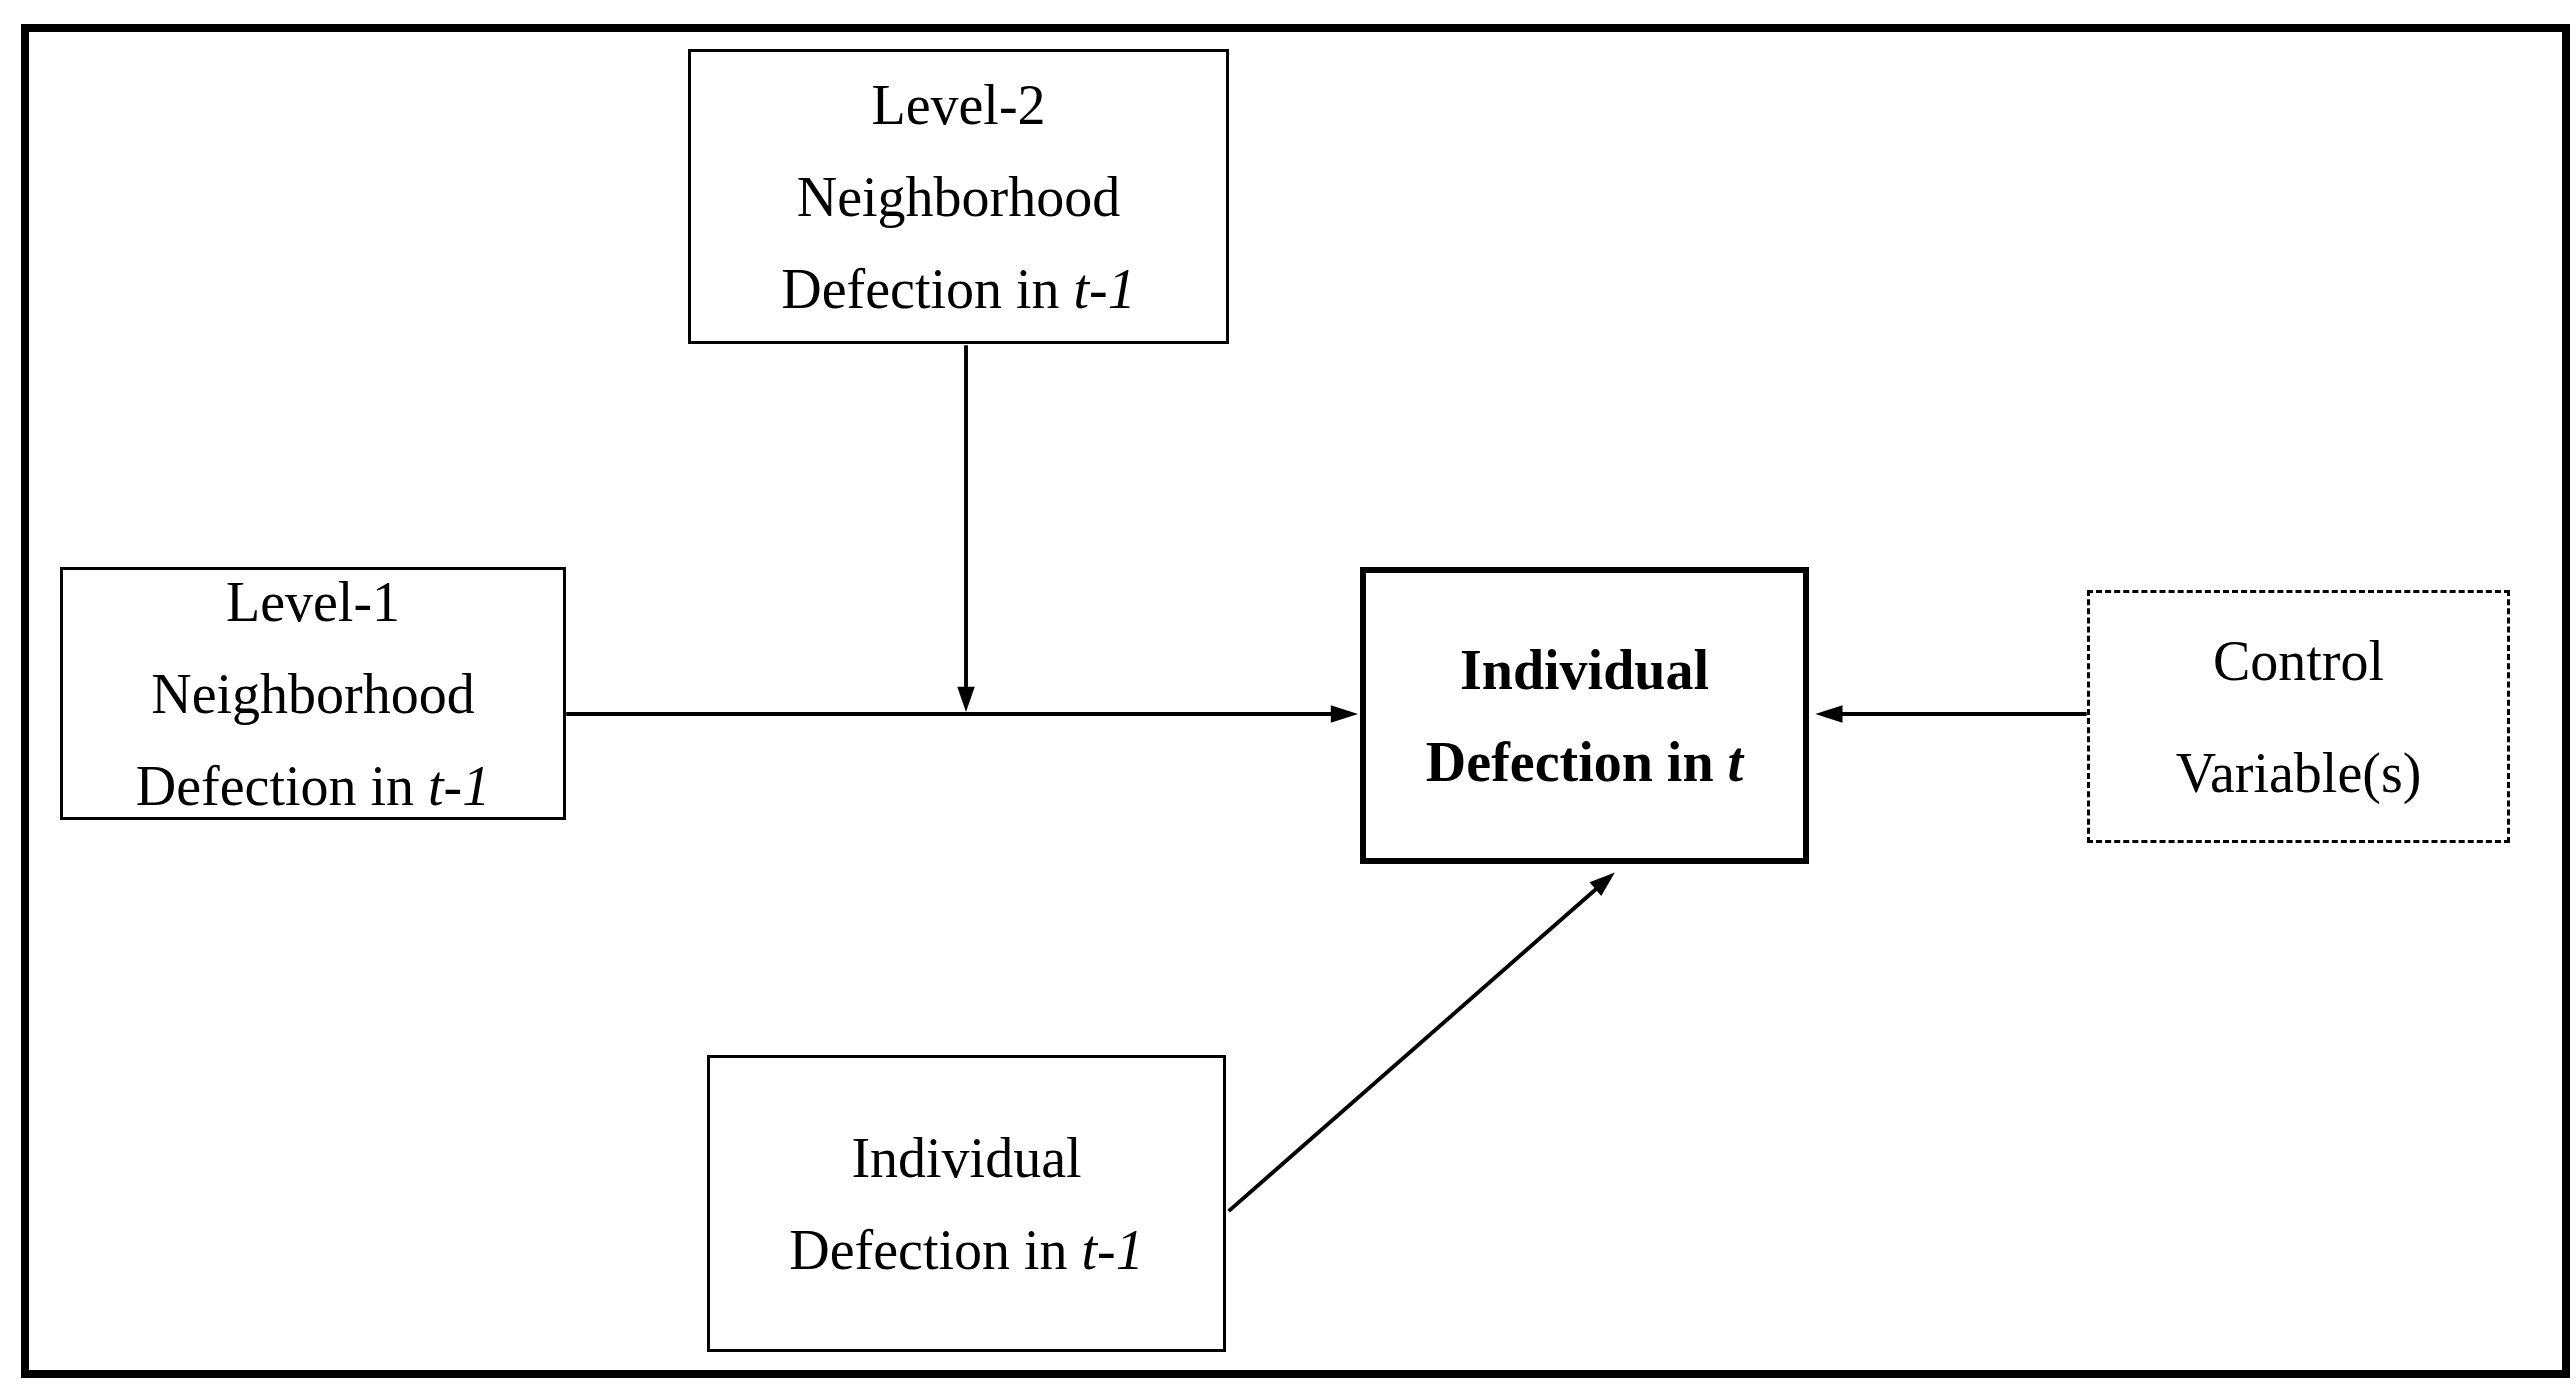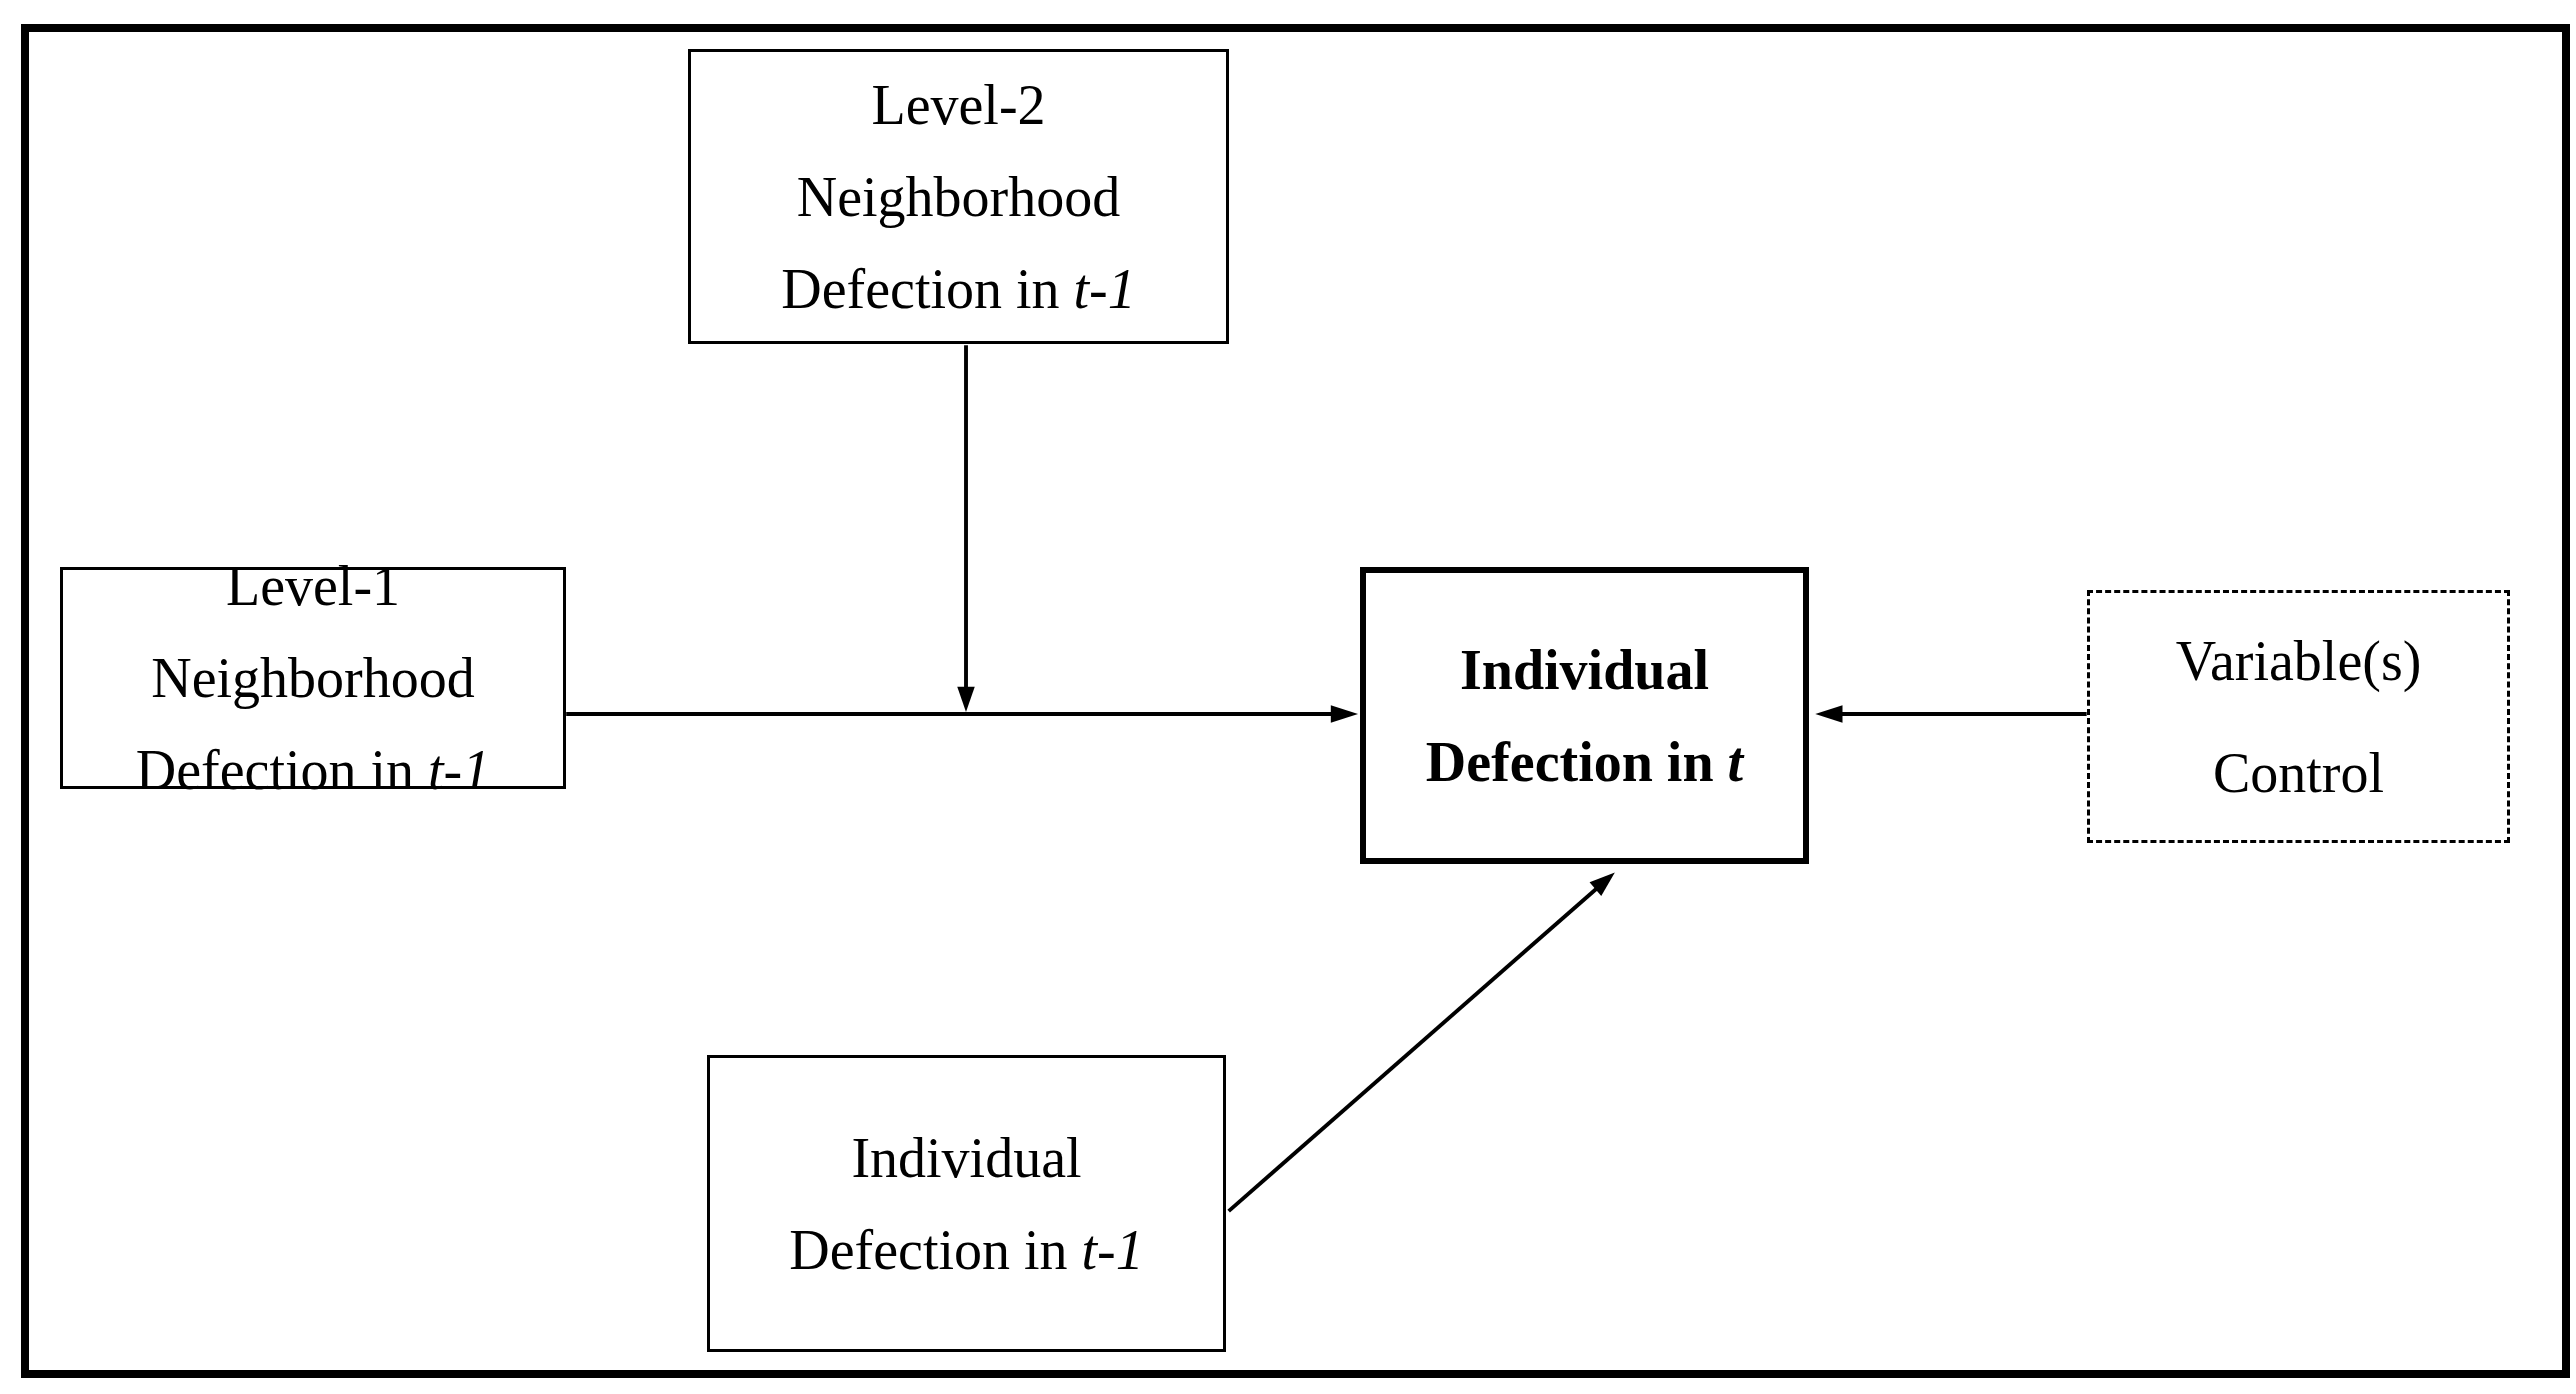--- a/index.html
+++ b/index.html
@@ -46,21 +46,21 @@
   }
   .time { font-style: italic; }
   .arrows {
     position: absolute;
     left: 0; top: 0;
     width: 2576px; height: 1394px;
     pointer-events: none;
   }
   
   .pos-level2      { left: 688px;  top: 49px;   width: 541px; height: 295px; }
-  .pos-level1      { left: 60px;   top: 567px;  width: 506px; height: 222px; }
+  .pos-level1      { left: 60px;   top: 567px;  width: 506px; height: 253px; }
   .pos-individual  { left: 1360px; top: 567px;  width: 449px; height: 297px; }
   .pos-control     { left: 2087px; top: 590px;  width: 423px; height: 253px; }
   .pos-individual1 { left: 707px;  top: 1055px; width: 519px; height: 297px; }
 </style>
 </head>
 <body>
 
 <div class="canvas">
 
   <div class="frame"></div>
@@ -99,22 +99,22 @@
     <div>Neighborhood</div>
     <div><span>Defection in</span> <span class="time">t-1</span></div>
   </div>
 
   <div class="box emphasis pos-individual">
     <div>Individual</div>
     <div><span>Defection in</span> <span class="time">t</span></div>
   </div>
 
   <div class="box dashed pos-control">
+    <div>Control</div>
     <div>Variable(s)</div>
-    <div>Control</div>
   </div>
 
   <div class="box pos-individual1">
     <div>Individual</div>
     <div><span>Defection in</span> <span class="time">t-1</span></div>
   </div>
 
 </div>
 
 

